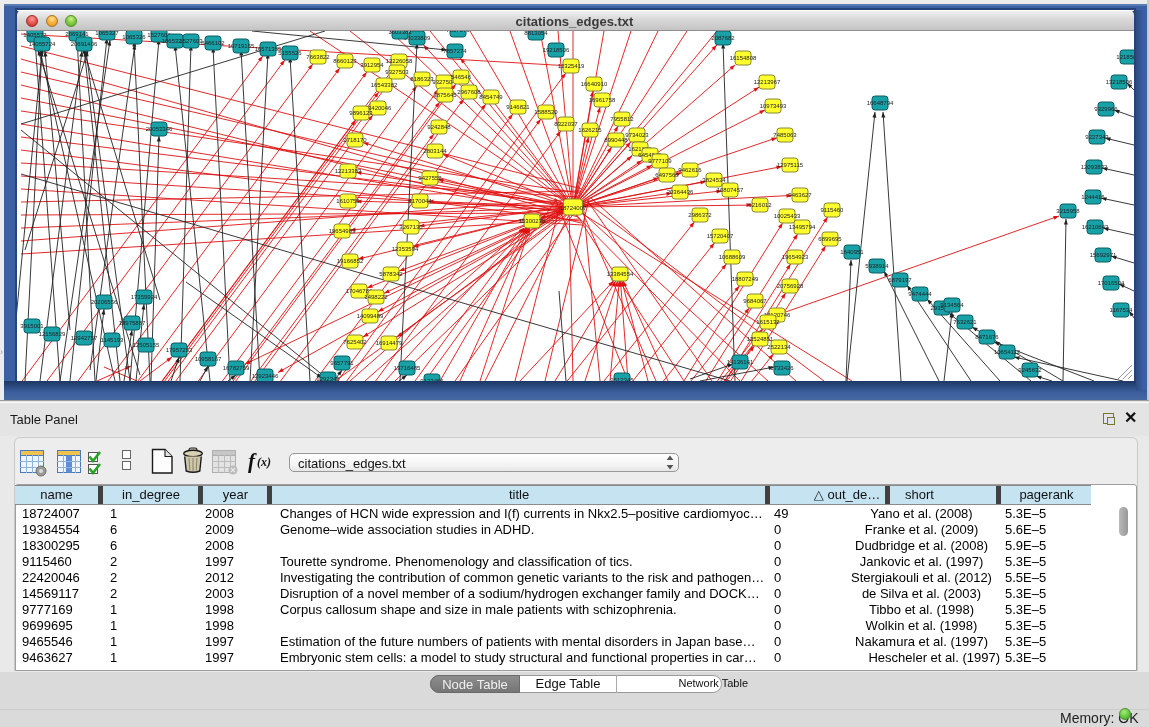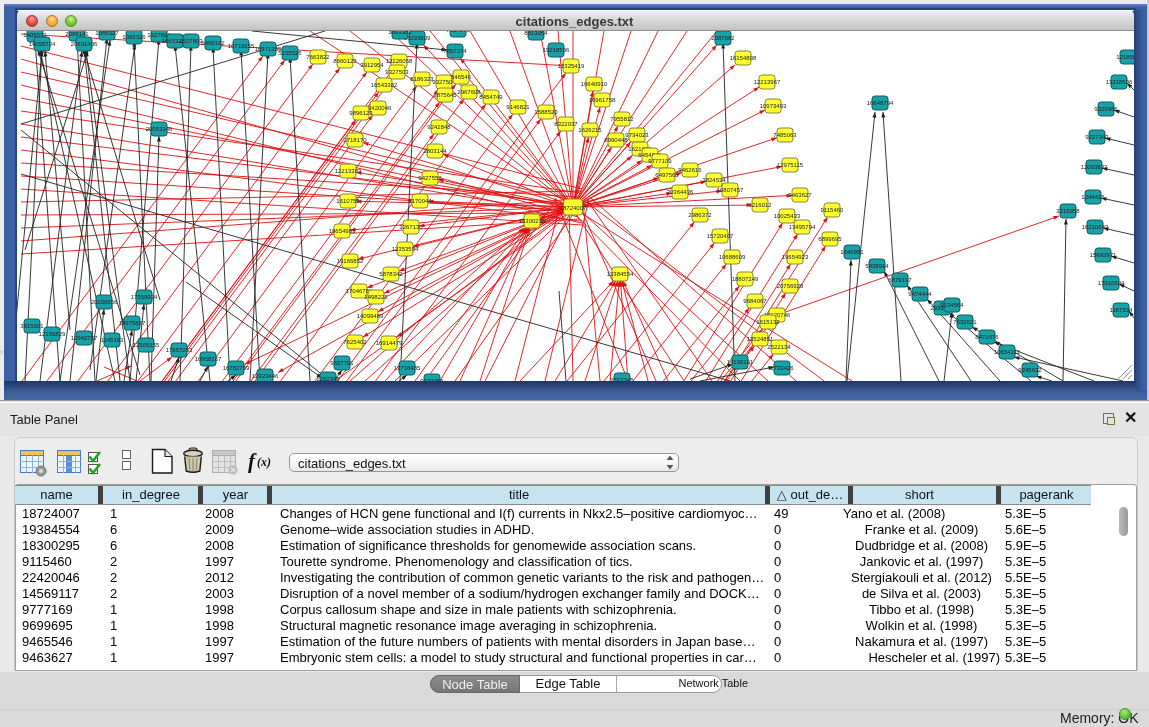--- a/index.html
+++ b/index.html
@@ -757,46 +757,45 @@
 <div class="abs" style="left:15px;top:485px;width:1076px;height:20px;background:#c6e3f2;border-top:1px solid #8a8a8a;border-bottom:1px solid #8a8a8a"></div>
 <style>
 .hcell{position:absolute;top:486px;height:18px;font-size:13px;color:#111;text-align:center;line-height:18px;border-right:5px solid #404040}
 .trow span{position:absolute;white-space:nowrap;font-size:13px;color:#000}
 .trow{position:absolute;left:0;width:1100px;height:16px}
 </style>
 <div class="hcell" style="left:15px;width:88px">name</div>
 <div class="hcell" style="left:104px;width:99px">in_degree</div>
 <div class="hcell" style="left:204px;width:68px">year</div>
 <div class="hcell" style="left:273px;width:497px">title</div>
-<div class="hcell" style="left:772px;width:81px">△ out_de…</div>
+<div class="hcell" style="left:809px;width:81px">△ out_de…</div>
 <div class="hcell" style="left:843px;width:158px">short</div>
 <div class="hcell" style="left:1002px;width:89px;border-right:none">pagerank</div>
 <div class="trow" style="top:506px">
 <span style="left:22px">18724007</span>
     <span style="left:110px">1</span>
 <span style="left:205px">2008</span>
-    <span style="left:280px">Changes of HCN gene functional and I(f) currents in Nkx2.5–positive cardiomyoc…</span>
+    <span style="left:280px">Changes of HCN wide expression and I(f) currents in Nkx2.5–positive cardiomyoc…</span>
 <span style="left:774px">49</span>
-    <span style="left:843px;width:157px;">Yano et al. (2008)</span>
+    <span style="left:843px;width:157px;text-align:center">Yano et al. (2008)</span>
 <span style="left:1005px">5.3E–5</span>
   </div>
 <div class="trow" style="top:522px">
 <span style="left:22px">19384554</span>
     <span style="left:110px">6</span>
 <span style="left:205px">2009</span>
     <span style="left:280px">Genome–wide association studies in ADHD.</span>
 <span style="left:774px">0</span>
     <span style="left:843px;width:157px;text-align:center">Franke et al. (2009)</span>
 <span style="left:1005px">5.6E–5</span>
   </div>
 <div class="trow" style="top:538px">
 <span style="left:22px">18300295</span>
     <span style="left:110px">6</span>
 <span style="left:205px">2008</span>
-    <span style="left:280px">Estimation of significance thresholds for genomewide association scans.</span>
 <span style="left:774px">0</span>
     <span style="left:843px;width:157px;text-align:center">Dudbridge et al. (2008)</span>
 <span style="left:1005px">5.9E–5</span>
   </div>
 <div class="trow" style="top:554px">
 <span style="left:22px">9115460</span>
     <span style="left:110px">2</span>
 <span style="left:205px">1997</span>
     <span style="left:280px">Tourette syndrome. Phenomenology and classification of tics.</span>
 <span style="left:774px">0</span>
@@ -827,21 +826,20 @@
 <span style="left:205px">1998</span>
     <span style="left:280px">Corpus callosum shape and size in male patients with schizophrenia.</span>
 <span style="left:774px">0</span>
     <span style="left:843px;width:157px;text-align:center">Tibbo et al. (1998)</span>
 <span style="left:1005px">5.3E–5</span>
   </div>
 <div class="trow" style="top:618px">
 <span style="left:22px">9699695</span>
     <span style="left:110px">1</span>
 <span style="left:205px">1998</span>
-    <span style="left:280px">Structural magnetic resonance image averaging in schizophrenia.</span>
 <span style="left:774px">0</span>
     <span style="left:843px;width:157px;text-align:center">Wolkin et al. (1998)</span>
 <span style="left:1005px">5.3E–5</span>
   </div>
 <div class="trow" style="top:634px">
 <span style="left:22px">9465546</span>
     <span style="left:110px">1</span>
 <span style="left:205px">1997</span>
     <span style="left:280px">Estimation of the future numbers of patients with mental disorders in Japan base…</span>
 <span style="left:774px">0</span>

